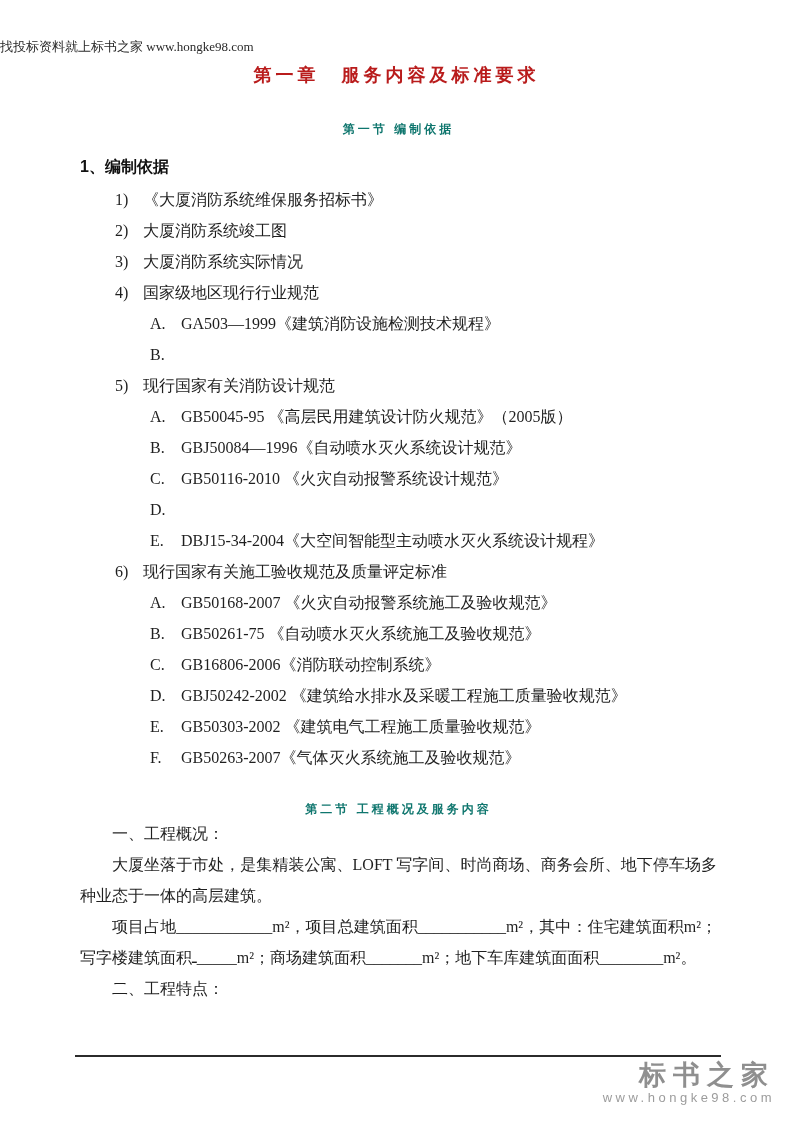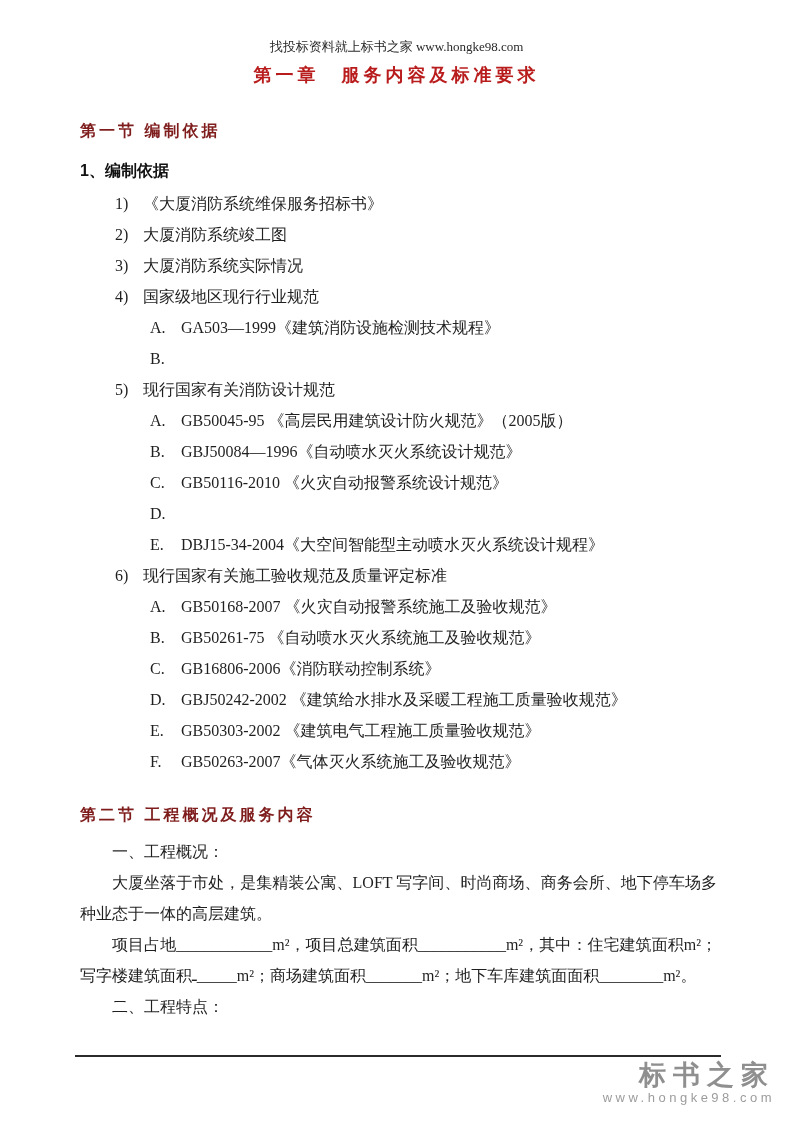--- a/index.html
+++ b/index.html
@@ -7,43 +7,44 @@
     position:relative;
     width:793px;height:1122px;
     margin:0 auto;
     background:#ffffff;
     font-family:"Liberation Serif","DejaVu Serif",serif;
     color:#1f1f1f;
     overflow:hidden;
   }
   .doc-header{
     padding-top:38px;
-    text-align:center;
+    text-align:left;
     font-size:13px;
     color:#2a2a2a;
   }
   .chapter-title{
     margin:7px 0 0 0;
     text-align:center;
     font-family:"Liberation Sans","DejaVu Sans",sans-serif;
     font-weight:bold;
     font-size:18px;
     letter-spacing:4px;
     color:#b91c1c;
   }
   .content{
     padding:0 76px 0 80px;
   }
   .section-title{
     margin:34px 0 0 0;
-    font-family:"Liberation Sans","DejaVu Sans",sans-serif;
-    font-weight:bold;
-    font-size:16px;
+    text-align:center;
+    font-family:"Liberation Sans","DejaVu Sans",sans-serif;
+    font-weight:bold;
+    font-size:12px;
     letter-spacing:3px;
-    color:#7f1d1d;
+    color:#0f766e;
   }
   .section-title.sec2{margin-top:28px;}
   .list-heading{
     margin-top:15px;
     font-family:"Liberation Sans","DejaVu Sans",sans-serif;
     font-weight:bold;
     font-size:16px;
     line-height:28px;
     color:#111;
   }
@@ -62,21 +63,21 @@
   .ref-item.level-2{padding-left:70px;}
   .ref-item.level-2 .marker{width:31px;}
   .ref-item .item-text{flex:1 1 auto;}
   .body-par{
     margin:0;
     font-size:16px;
     line-height:31px;
     text-indent:2em;
     text-align:justify;
   }
-  .body-par.first{margin-top:10px;}
+  .body-par.first{}
   .footer-rule{
     position:absolute;
     left:75px;
     top:1055px;
     width:646px;
     border-top:2px solid #2b2b2b;
     height:0;
   }
   .watermark{
     position:absolute;

